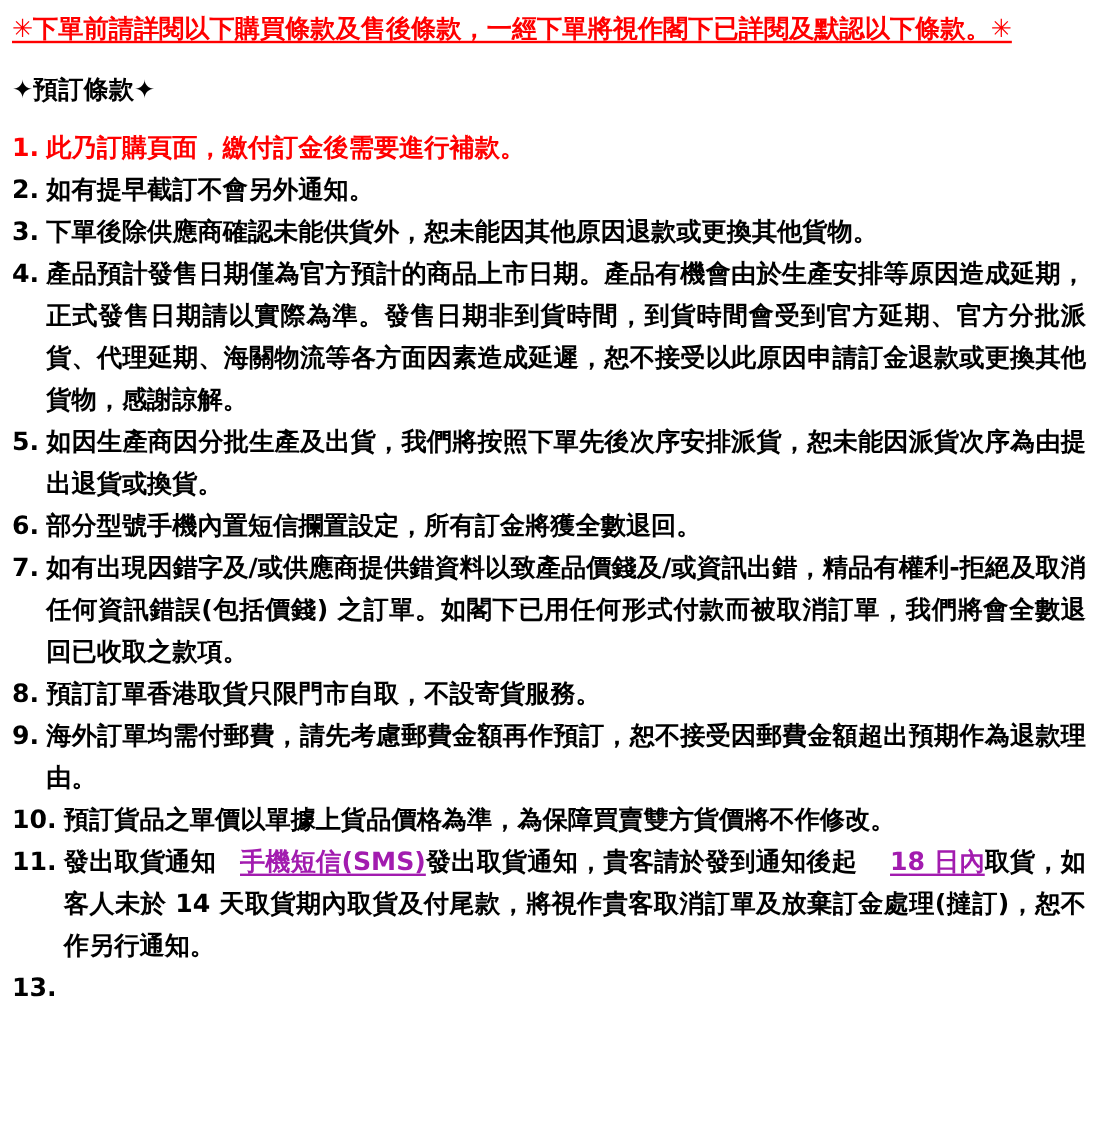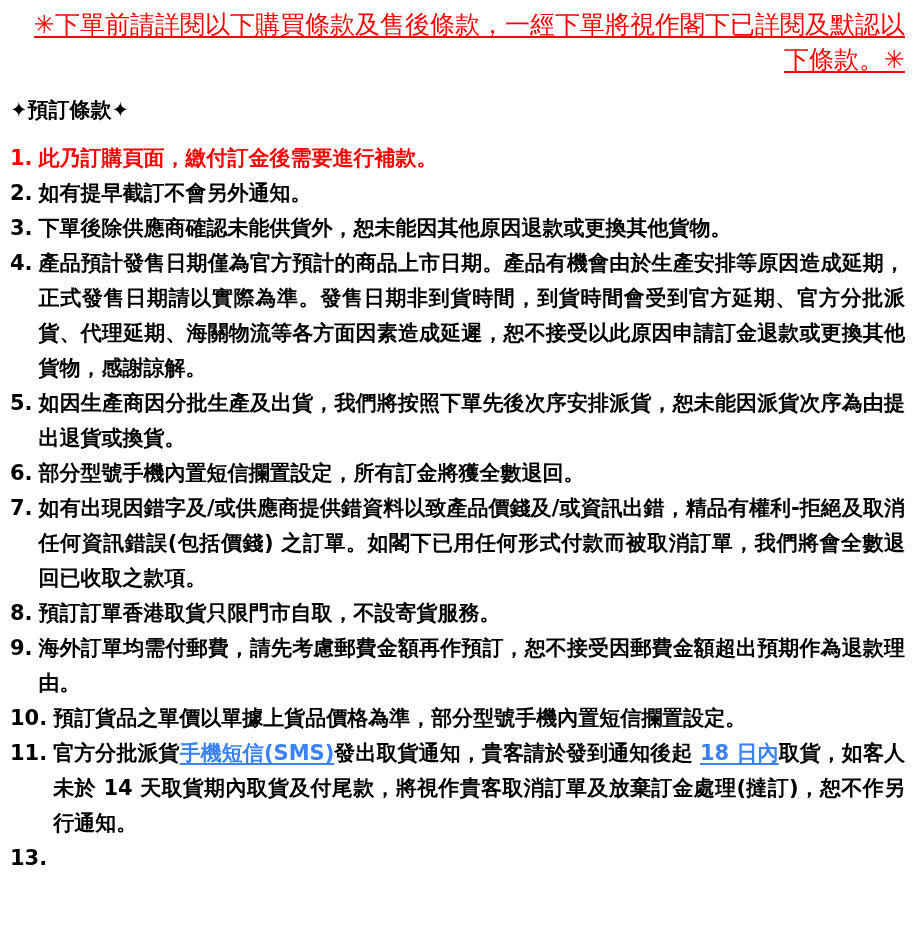--- a/index.html
+++ b/index.html
@@ -17,28 +17,27 @@
     font-size: 21px;
     line-height: 35px;
   }
   .doc {
     box-sizing: border-box;
     width: 913px;
     padding: 7px 8px 0 10px;
   }
   .warning-header {
     margin: 0;
-    font-size: 25px;
+    font-size: 21px;
     line-height: 35px;
-    font-weight: 400;
+    font-weight: 700;
     color: #ff0000;
     text-decoration: underline;
     text-decoration-thickness: 2px;
     text-underline-offset: 3px;
-    text-align: right;
   }
   .section-title {
     margin: 16px 0 0 0;
     font-size: 21px;
     line-height: 35px;
     font-weight: 700;
     color: #000000;
     text-decoration-thickness: 2px;
     text-underline-offset: 3px;
   }
@@ -58,24 +57,25 @@
   }
   .term .txt {
     flex: 1 1 auto;
     max-width: 867px;
     text-align: justify;
   }
   .red {
     color: #ff0000;
   }
   .red-underline {
-    color: #3b82f6;
+    color: #a21caf;
     text-decoration: underline;
     text-decoration-thickness: 2px;
     text-underline-offset: 3px;
+    margin-left: 20px;
   }
 </style>
 </head>
 <body>
 
 <div class="doc">
 
   <div class="warning-header">✳下單前請詳閱以下購買條款及售後條款，一經下單將視作閣下已詳閱及默認以下條款。✳</div>
 
   <div class="section-title">✦預訂條款✦</div>
@@ -122,26 +122,26 @@
       <span class="txt">預訂訂單香港取貨只限門市自取，不設寄貨服務。</span>
     </div>
 
     <div class="term">
       <span class="num">9.</span>
       <span class="txt">海外訂單均需付郵費，請先考慮郵費金額再作預訂，恕不接受因郵費金額超出預期作為退款理由。</span>
     </div>
 
     <div class="term">
       <span class="num">10.</span>
-      <span class="txt">預訂貨品之單價以單據上貨品價格為準，部分型號手機內置短信攔置設定。</span>
+      <span class="txt">預訂貨品之單價以單據上貨品價格為準，為保障買賣雙方貨價將不作修改。</span>
     </div>
 
     <div class="term">
       <span class="num">11.</span>
-      <span class="txt"><span>官方分批派貨</span><span class="red-underline">手機短信(SMS)</span><span>發出取貨通知，貴客請於發到通知後起 </span><span class="red-underline">18 日內</span><span>取貨，如客人未於 14 天取貨期內取貨及付尾款，將視作貴客取消訂單及放棄訂金處理(撻訂)，恕不作另行通知。</span></span>
+      <span class="txt"><span>發出取貨通知</span><span class="red-underline">手機短信(SMS)</span><span>發出取貨通知，貴客請於發到通知後起 </span><span class="red-underline">18 日內</span><span>取貨，如客人未於 14 天取貨期內取貨及付尾款，將視作貴客取消訂單及放棄訂金處理(撻訂)，恕不作另行通知。</span></span>
     </div>
 
 
     <div class="term">
       <span class="num">13.</span>
       <span class="txt"></span>
     </div>
 
   </div>
 </div>

